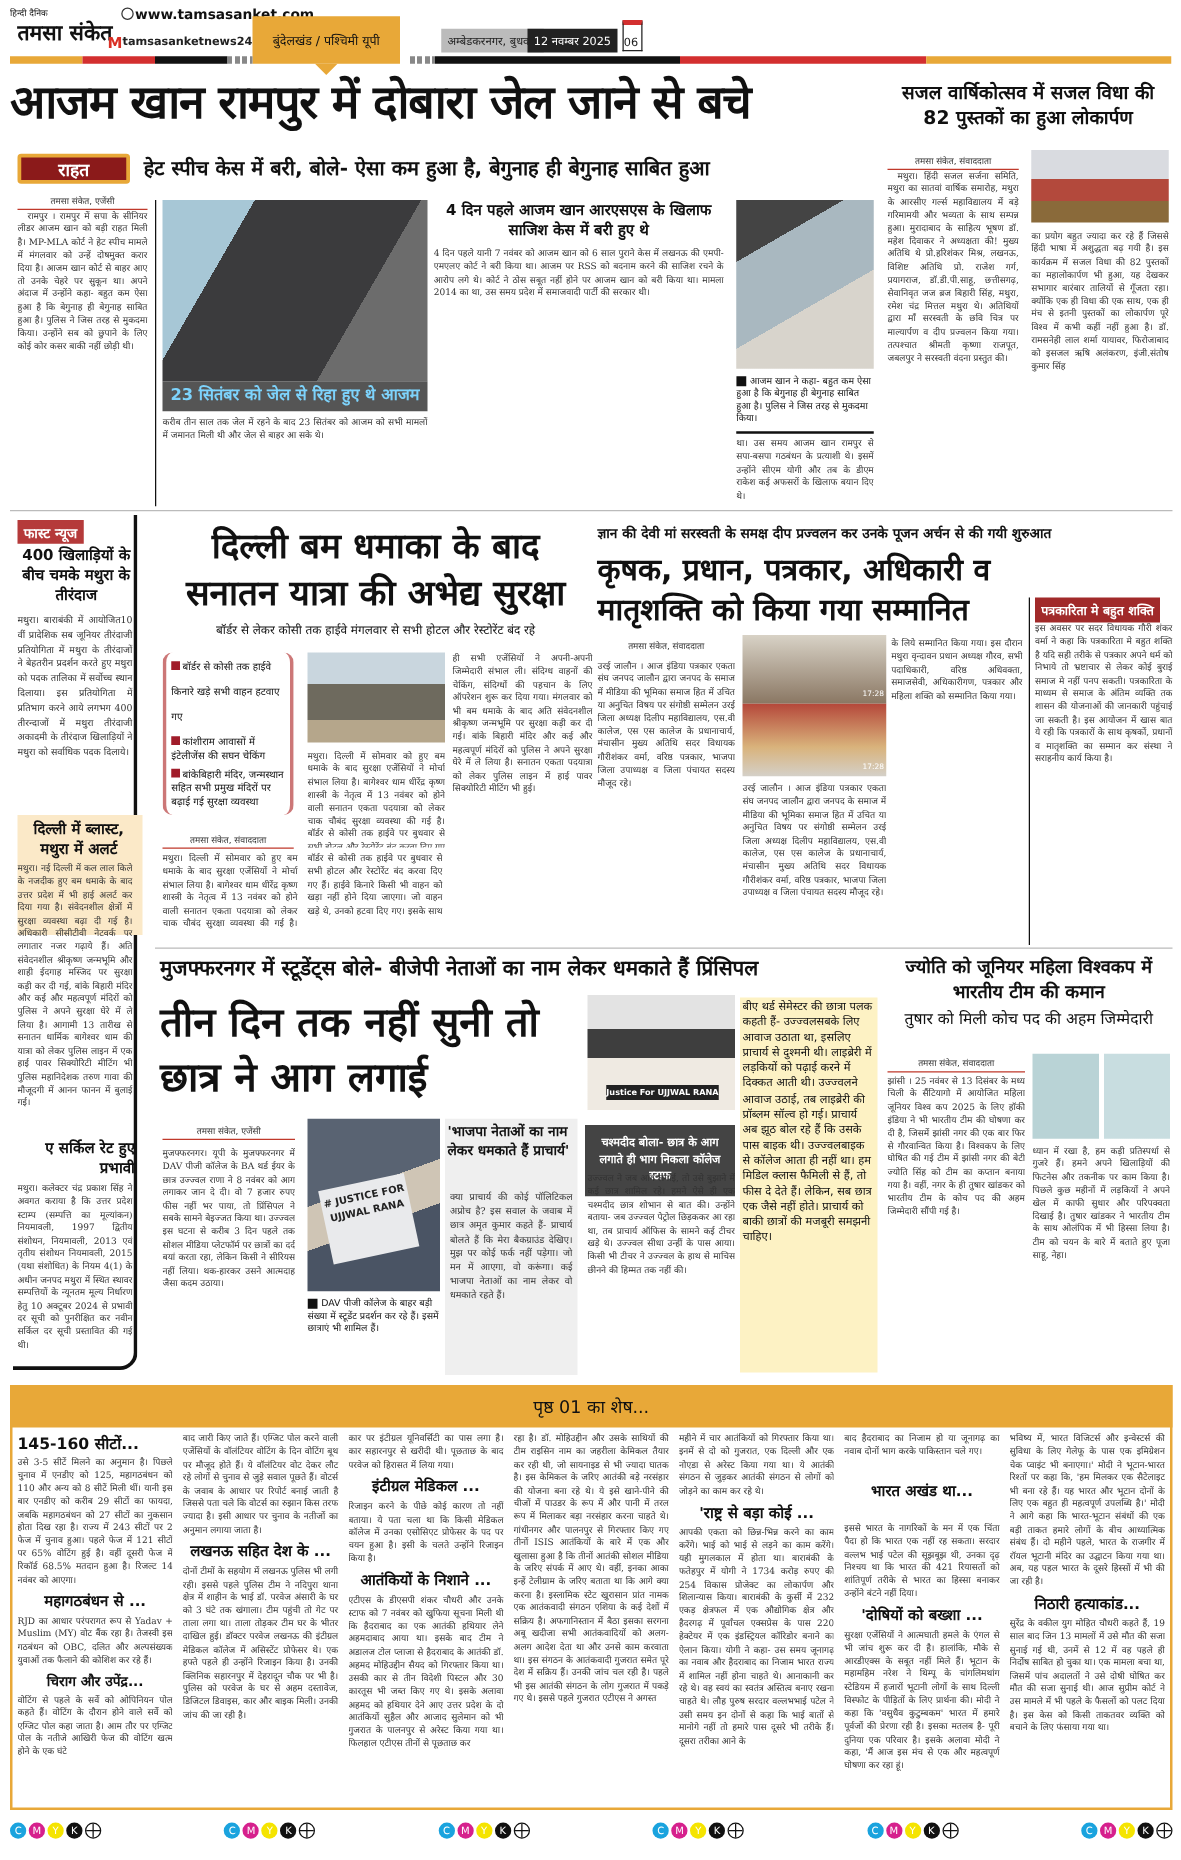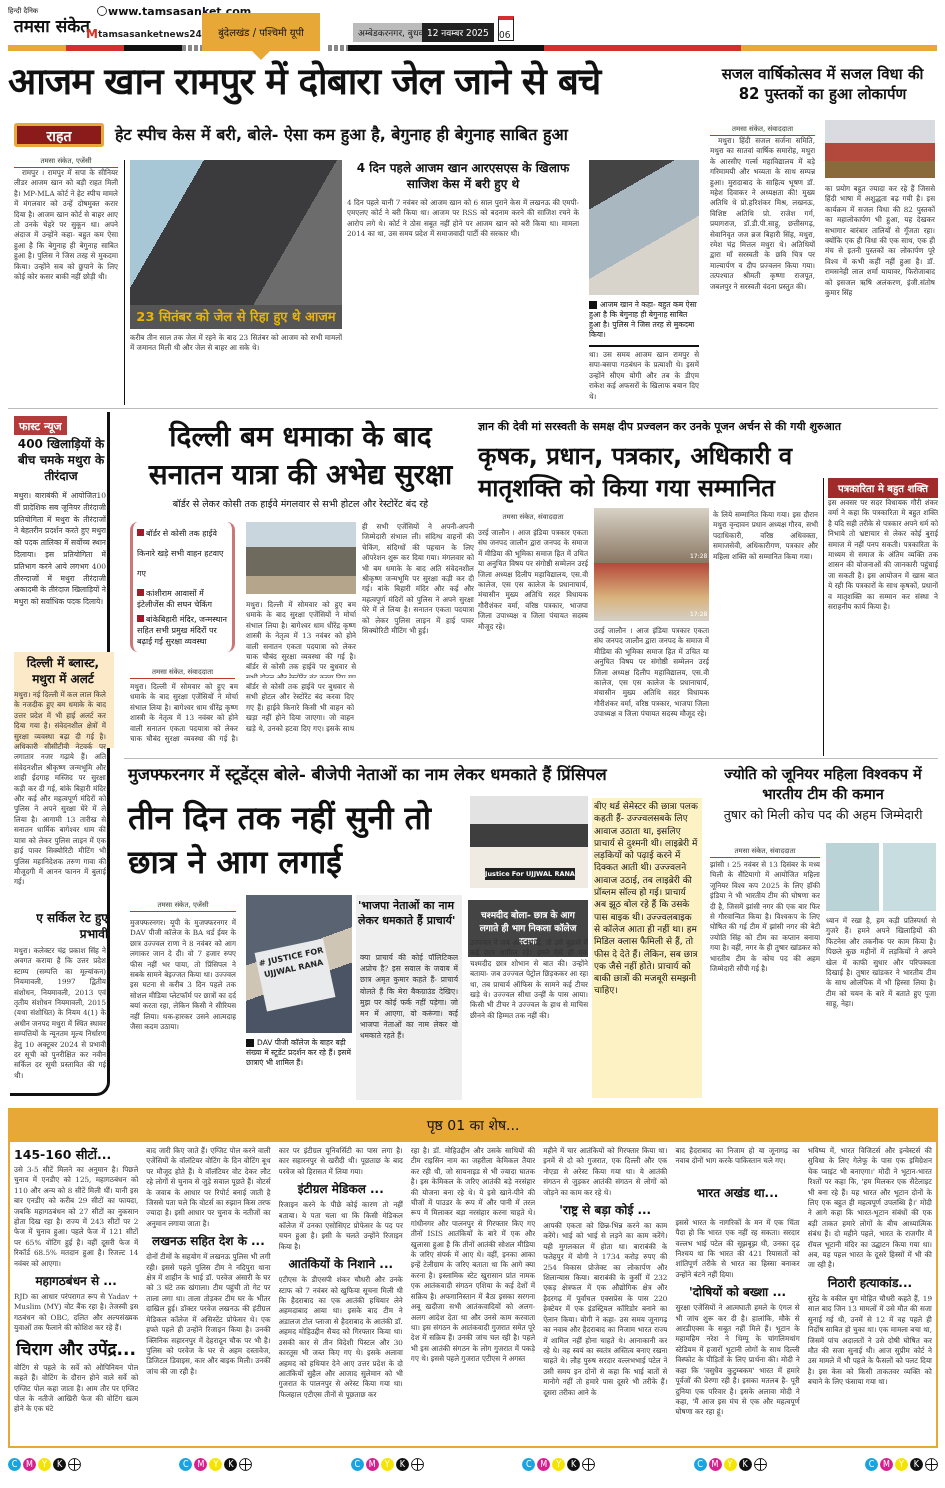--- a/index.html
+++ b/index.html
@@ -55,21 +55,21 @@
 
 <div class="abs" style="left:14px;top:156px;width:104px;height:245px">
   <div class="byline">तमसा संकेत, एजेंसी</div>
   <div class="txt" style="height:238px">
       <p>रामपुर । रामपुर में सपा के सीनियर लीडर आजम खान को बड़ी राहत मिली है। MP-MLA कोर्ट ने हेट स्पीच मामले में मंगलवार को उन्हें दोषमुक्त करार दिया है। आजम खान कोर्ट से बाहर आए तो उनके चेहरे पर सुकून था। अपने अंदाज में उन्होंने कहा- बहुत कम ऐसा हुआ है कि बेगुनाह ही बेगुनाह साबित हुआ है। पुलिस ने जिस तरह से मुकदमा किया। उन्होंने सब को छुपाने के लिए कोई कोर कसर बाकी नहीं छोड़ी थी।</p>
     </div>
 </div>
 <div class="abs" style="left:124px;top:160px;width:1px;height:245px;background:#111"></div>
 
 <div class="abs photo" style="left:130px;top:160px;width:212px;height:145px;background:linear-gradient(120deg,#a7c7d6 0 25%,#3b3b3d 25% 70%,#6c6c6c 70%)"></div>
-<div class="abs bt" style="left:130px;top:305px;width:212px;height:24px;background:#555;color:#eab308;font-size:13px;line-height:24px;text-align:center">23 सितंबर को जेल से रिहा हुए थे आजम</div>
+<div class="abs bt" style="left:130px;top:305px;width:212px;height:24px;background:#555;color:#7dd3fc;font-size:13px;line-height:24px;text-align:center">23 सितंबर को जेल से रिहा हुए थे आजम</div>
 <div class="abs txt" style="left:130px;top:333px;width:212px;height:70px">करीब तीन साल तक जेल में रहने के बाद 23 सितंबर को आजम को सभी मामलों में जमानत मिली थी और जेल से बाहर आ सके थे।</div>
 
 <div class="abs bt" style="left:347px;top:160px;width:232px;font-size:12px;line-height:16px;text-align:center">4 दिन पहले आजम खान आरएसएस के खिलाफ साजिश केस में बरी हुए थे</div>
 <div class="abs txt" style="left:347px;top:198px;width:232px;height:205px">4 दिन पहले यानी 7 नवंबर को आजम खान को 6 साल पुराने केस में लखनऊ की एमपी-एमएलए कोर्ट ने बरी किया था। आजम पर RSS को बदनाम करने की साजिश रचने के आरोप लगे थे। कोर्ट ने ठोस सबूत नहीं होने पर आजम खान को बरी किया था। मामला 2014 का था, उस समय प्रदेश में समाजवादी पार्टी की सरकार थी।</div>
 
 <div class="abs photo" style="left:589px;top:160px;width:110px;height:135px;background:linear-gradient(150deg,#444 0 25%,#a9b8c0 25% 60%,#d8d4cc 60%)"></div>
 <div class="abs cap" style="left:589px;top:300px;width:110px;height:44px;overflow:hidden">आजम खान ने कहा- बहुत कम ऐसा हुआ है कि बेगुनाह ही बेगुनाह साबित हुआ है। पुलिस ने जिस तरह से मुकदमा किया।</div>
 <div class="abs rule" style="left:589px;top:345px;width:110px;height:1.5px"></div>
 <div class="abs txt" style="left:589px;top:350px;width:110px;height:55px">था। उस समय आजम खान रामपुर से सपा-बसपा गठबंधन के प्रत्याशी थे। इसमें उन्होंने सीएम योगी और तब के डीएम राकेश कई अफसरों के खिलाफ बयान दिए थे।</div>
 
@@ -112,21 +112,21 @@
 <div class="abs bt" style="left:478px;top:440px;width:340px;font-size:24px;line-height:32px">कृषक, प्रधान, पत्रकार, अधिकारी व मातृशक्ति को किया गया सम्मानित</div>
 <div class="abs byline" style="left:478px;top:512px;width:110px;border:none">तमसा संकेत, संवाददाता</div>
 <div class="abs txt" style="left:478px;top:528px;width:110px;height:224px">उरई जालौन । आज इंडिया पत्रकार एकता संघ जनपद जालौन द्वारा जनपद के समाज में मीडिया की भूमिका समाज हित में उचित या अनुचित विषय पर संगोष्ठी सम्मेलन उरई जिला अध्यक्ष दिलीप महाविद्यालय, एस.वी कालेज, एस एस कालेज के प्रधानाचार्य, मंचासीन मुख्य अतिथि सदर विधायक गौरीशंकर वर्मा, वरिष्ठ पत्रकार, भाजपा जिला उपाध्यक्ष व जिला पंचायत सदस्य मौजूद रहे।</div>
 <div class="abs photo" style="left:594px;top:508px;width:115px;height:55px;background:linear-gradient(180deg,#d8d2c6,#8a7763)"></div>
 <div class="abs" style="left:690px;top:552px;font-size:6px;color:#fff;font-family:'DejaVu Sans',sans-serif">17:28</div>
 <div class="abs photo" style="left:594px;top:563px;width:115px;height:58px;background:linear-gradient(180deg,#b5483a,#d9b37c 60%,#d4d0c8)"></div>
 <div class="abs" style="left:690px;top:610px;font-size:6px;color:#fff;font-family:'DejaVu Sans',sans-serif">17:28</div>
 <div class="abs txt" style="left:594px;top:626px;width:115px;height:126px">उरई जालौन । आज इंडिया पत्रकार एकता संघ जनपद जालौन द्वारा जनपद के समाज में मीडिया की भूमिका समाज हित में उचित या अनुचित विषय पर संगोष्ठी सम्मेलन उरई जिला अध्यक्ष दिलीप महाविद्यालय, एस.वी कालेज, एस एस कालेज के प्रधानाचार्य, मंचासीन मुख्य अतिथि सदर विधायक गौरीशंकर वर्मा, वरिष्ठ पत्रकार, भाजपा जिला उपाध्यक्ष व जिला पंचायत सदस्य मौजूद रहे।</div>
 <div class="abs txt" style="left:713px;top:510px;width:105px;height:242px">के लिये सम्मानित किया गया। इस दौरान मथुरा वृन्दावन प्रधान अध्यक्ष गौरव, सभी पदाधिकारी, वरिष्ठ अधिवक्ता, समाजसेवी, अधिकारीगण, पत्रकार और महिला शक्ति को सम्मानित किया गया।</div>
 <div class="abs" style="left:823px;top:478px;width:1px;height:278px;background:#111"></div>
-<div class="abs bt" style="left:828px;top:478px;width:110px;background:#a12a2a;color:#fff;font-size:10px;text-align:center;padding:3px 0">पत्रकारिता मे बहुत शक्ति</div>
+<div class="abs bt" style="left:828px;top:478px;width:100px;background:#a12a2a;color:#fff;font-size:10px;text-align:center;padding:3px 0">पत्रकारिता मे बहुत शक्ति</div>
 <div class="abs txt" style="left:828px;top:498px;width:110px;height:254px">इस अवसर पर सदर विधायक गौरी शंकर वर्मा ने कहा कि पत्रकारिता मे बहुत शक्ति है यदि सही तरीके से पत्रकार अपने धर्म को निभाये तो भ्रष्टाचार से लेकर कोई बुराई समाज मे नहीं पनप सकती। पत्रकारिता के माध्यम से समाज के अंतिम व्यक्ति तक शासन की योजनाओं की जानकारी पहुंचाई जा सकती है। इस आयोजन में खास बात ये रही कि पत्रकारों के साथ कृषकों, प्रधानों व मातृशक्ति का सम्मान कर संस्था ने सराहनीय कार्य किया है।</div>
 
 <div class="abs" style="left:124px;top:758px;width:814px;height:1px;background:#bbb"></div>
 
 <div class="abs bt" style="left:128px;top:764px;width:580px;font-size:16.5px;white-space:nowrap;line-height:22px">मुजफ्फरनगर में स्टूडेंट्स बोले- बीजेपी नेताओं का नाम लेकर धमकाते हैं प्रिंसिपल</div>
 <div class="abs bt" style="left:128px;top:796px;width:330px;font-size:32px;line-height:44px">तीन दिन तक नहीं सुनी तो छात्र ने आग लगाई</div>
 <div class="abs photo" style="left:470px;top:796px;width:118px;height:92px;background:linear-gradient(180deg,#e3e3e3 0 30%,#3e3e3e 30% 55%,#efeae2 55%)"></div>
 <div class="abs bt" style="left:485px;top:868px;width:90px;background:#222;color:#fff;font-size:6.5px;text-align:center;padding:2px 0">Justice For UJJWAL RANA</div>
 <div class="abs" style="left:592px;top:798px;width:110px;height:300px;background:#fdf2c4"></div>
 <div class="abs bt" style="left:594px;top:800px;width:106px;height:296px;overflow:hidden;font-size:9px;line-height:12.3px;font-weight:normal">बीए थर्ड सेमेस्टर की छात्रा पलक कहती हैं- उज्ज्वलसबके लिए आवाज उठाता था, इसलिए प्राचार्य से दुश्मनी थी। लाइब्रेरी में लड़कियों को पढ़ाई करने में दिक्कत आती थी। उज्ज्वलने आवाज उठाई, तब लाइब्रेरी की प्रॉब्लम सॉल्व हो गई। प्राचार्य अब झूठ बोल रहे हैं कि उसके पास बाइक थी। उज्ज्वलबाइक से कॉलेज आता ही नहीं था। हम मिडिल क्लास फैमिली से हैं, तो फीस दे देते हैं। लेकिन, सब छात्र एक जैसे नहीं होते। प्राचार्य को बाकी छात्रों की मजबूरी समझनी चाहिए।</div>
@@ -153,21 +153,21 @@
 <div class="abs" style="left:8px;top:1108px;width:930px;height:340px;border:2px solid #e8a838"></div>
 <div class="abs" style="left:8px;top:1108px;width:930px;height:34px;background:#e8a838"></div>
 <div class="abs bt" style="left:8px;top:1115px;width:930px;text-align:center;font-size:14px;font-weight:normal">पृष्ठ 01 का शेष...</div>
 
 <div class="abs" style="left:14px;top:1146px;width:918px;height:298px;display:flex;gap:8px">
   <div style="flex:1;overflow:hidden">
     <div class="bt" style="font-size:12.5px;margin-bottom:2px">145-160 सीटों...</div>
     <div class="txt">उसे 3-5 सीटें मिलने का अनुमान है। पिछले चुनाव में एनडीए को 125, महागठबंधन को 110 और अन्य को 8 सीटें मिली थीं। यानी इस बार एनडीए को करीब 29 सीटों का फायदा, जबकि महागठबंधन को 27 सीटों का नुकसान होता दिख रहा है। राज्य में 243 सीटों पर 2 फेज में चुनाव हुआ। पहले फेज में 121 सीटों पर 65% वोटिंग हुई है। वहीं दूसरी फेज में रिकॉर्ड 68.5% मतदान हुआ है। रिजल्ट 14 नवंबर को आएगा।</div>
     <div class="bt" style="font-size:12px;text-align:center;margin:3px 0">महागठबंधन से ...</div>
     <div class="txt">RJD का आधार परंपरागत रूप से Yadav + Muslim (MY) वोट बैंक रहा है। तेजस्वी इस गठबंधन को OBC, दलित और अल्पसंख्यक युवाओं तक फैलाने की कोशिश कर रहे हैं।</div>
-    <div class="bt" style="font-size:17px;text-align:center;margin:3px 0">चिराग और उपेंद्र...</div>
+    <div class="bt" style="font-size:11px;text-align:center;margin:3px 0">चिराग और उपेंद्र...</div>
     <div class="txt">वोटिंग से पहले के सर्वे को ओपिनियन पोल कहते हैं। वोटिंग के दौरान होने वाले सर्वे को एग्जिट पोल कहा जाता है। आम तौर पर एग्जिट पोल के नतीजे आखिरी फेज की वोटिंग खत्म होने के एक घंटे</div>
   </div>
   <div style="flex:1;overflow:hidden">
     <div class="txt">बाद जारी किए जाते हैं। एग्जिट पोल करने वाली एजेंसियों के वॉलंटियर वोटिंग के दिन वोटिंग बूथ पर मौजूद होते हैं। ये वॉलंटियर वोट देकर लौट रहे लोगों से चुनाव से जुड़े सवाल पूछते हैं। वोटर्स के जवाब के आधार पर रिपोर्ट बनाई जाती है जिससे पता चले कि वोटर्स का रुझान किस तरफ ज्यादा है। इसी आधार पर चुनाव के नतीजों का अनुमान लगाया जाता है।</div>
     <div class="bt" style="font-size:12px;text-align:center;margin:3px 0">लखनऊ सहित देश के ...</div>
     <div class="txt">दोनों टीमों के सहयोग में लखनऊ पुलिस भी लगी रही। इससे पहले पुलिस टीम ने नदिपुरा थाना क्षेत्र में शाहीन के भाई डॉ. परवेज अंसारी के घर को 3 घंटे तक खंगाला। टीम पहुंची तो गेट पर ताला लगा था। ताला तोड़कर टीम घर के भीतर दाखिल हुई। डॉक्टर परवेज लखनऊ की इंटीग्रल मेडिकल कॉलेज में असिस्टेंट प्रोफेसर थे। एक हफ्ते पहले ही उन्होंने रिजाइन किया है। उनकी क्लिनिक सहारनपुर में देहरादून चौक पर भी है। पुलिस को परवेज के घर से अहम दस्तावेज, डिजिटल डिवाइस, कार और बाइक मिली। उनकी जांच की जा रही है।</div>
   </div>
   <div style="flex:1;overflow:hidden">
     <div class="txt">कार पर इंटीग्रल यूनिवर्सिटी का पास लगा है। कार सहारनपुर से खरीदी थी। पूछताछ के बाद परवेज को हिरासत में लिया गया।</div>
     <div class="bt" style="font-size:12px;text-align:center;margin:3px 0">इंटीग्रल मेडिकल ...</div>

